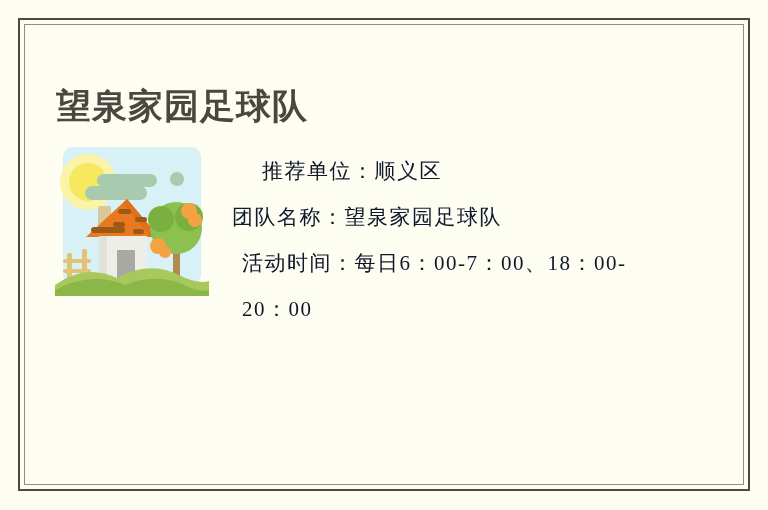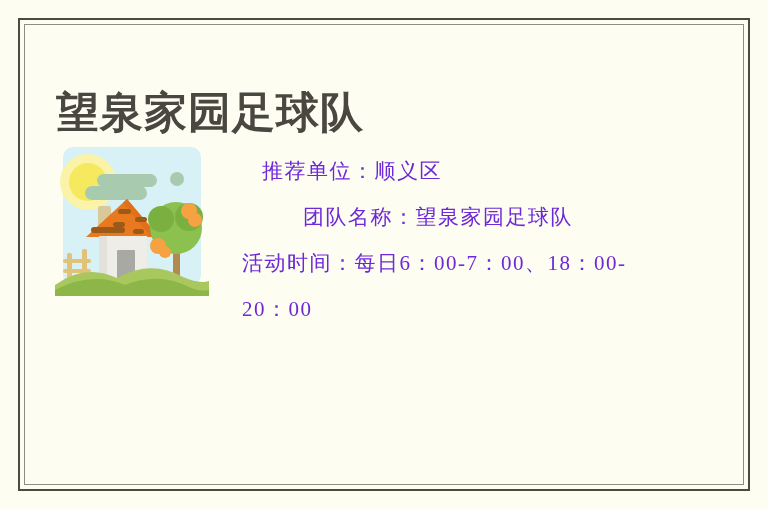--- a/index.html
+++ b/index.html
@@ -51,21 +51,21 @@
     top: 24px;
     width: 720px;
     height: 461px;
     box-sizing: border-box;
   }
 
   .page-title {
     position: absolute;
     left: 32px;
     top: 37px;
-    font-size: 43px;
+    font-size: 35px;
     line-height: 44px;
     color: #4a4740;
     letter-spacing: 1px;
     font-family: "Liberation Sans", sans-serif;
     white-space: nowrap;
   }
 
   
   .thumb {
     position: absolute;
@@ -80,26 +80,26 @@
   .info {
     position: absolute;
     left: 200px;
     top: 124px;
     width: 420px;
   }
   .info-line {
     font-family: "Liberation Serif", serif;
     font-size: 21px;
     line-height: 46px;
-    color: #6d28d9;
+    color: #0f172a;
     letter-spacing: 1.5px;
     white-space: nowrap;
   }
   .info-line.l1 { padding-left: 38px; }
-  .info-line.l2 { padding-left: 8px; text-align: center; }
+  .info-line.l2 { padding-left: 8px; }
   .info-line.l3 { padding-left: 26px; }
   .info-line.l4 {
     padding-left: 18px;
     white-space: normal;
     width: 415px;
     line-height: 46px;
   }
 </style>
 </head>
 <body>

